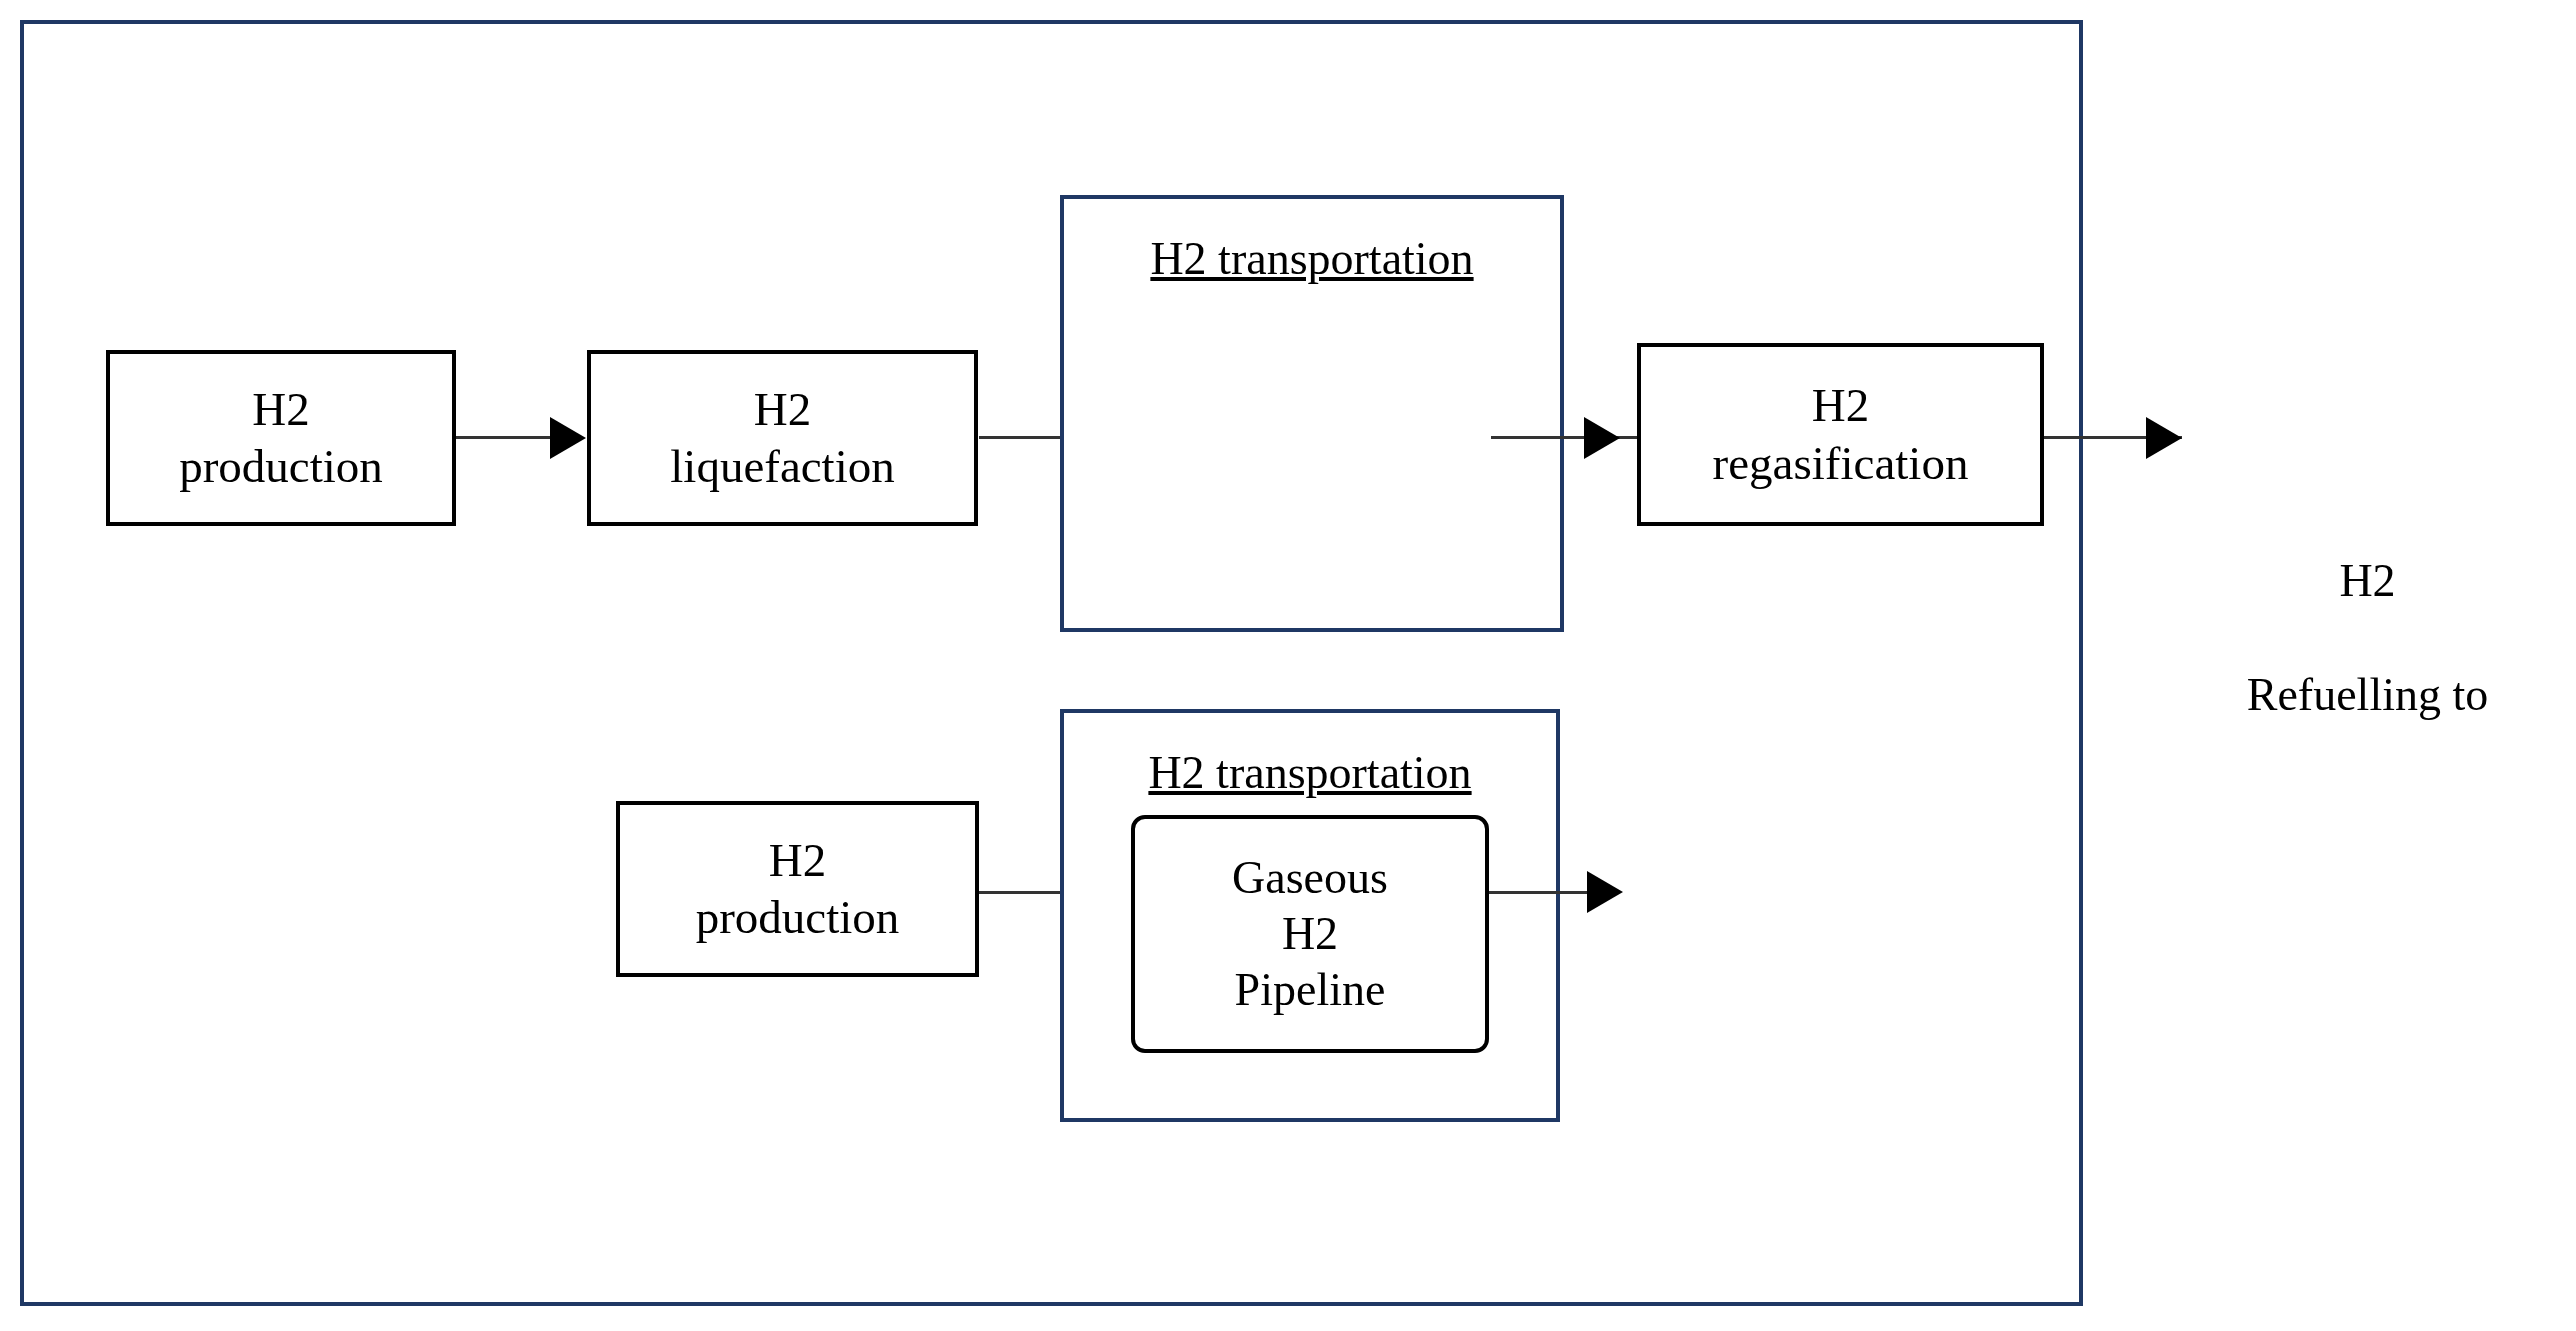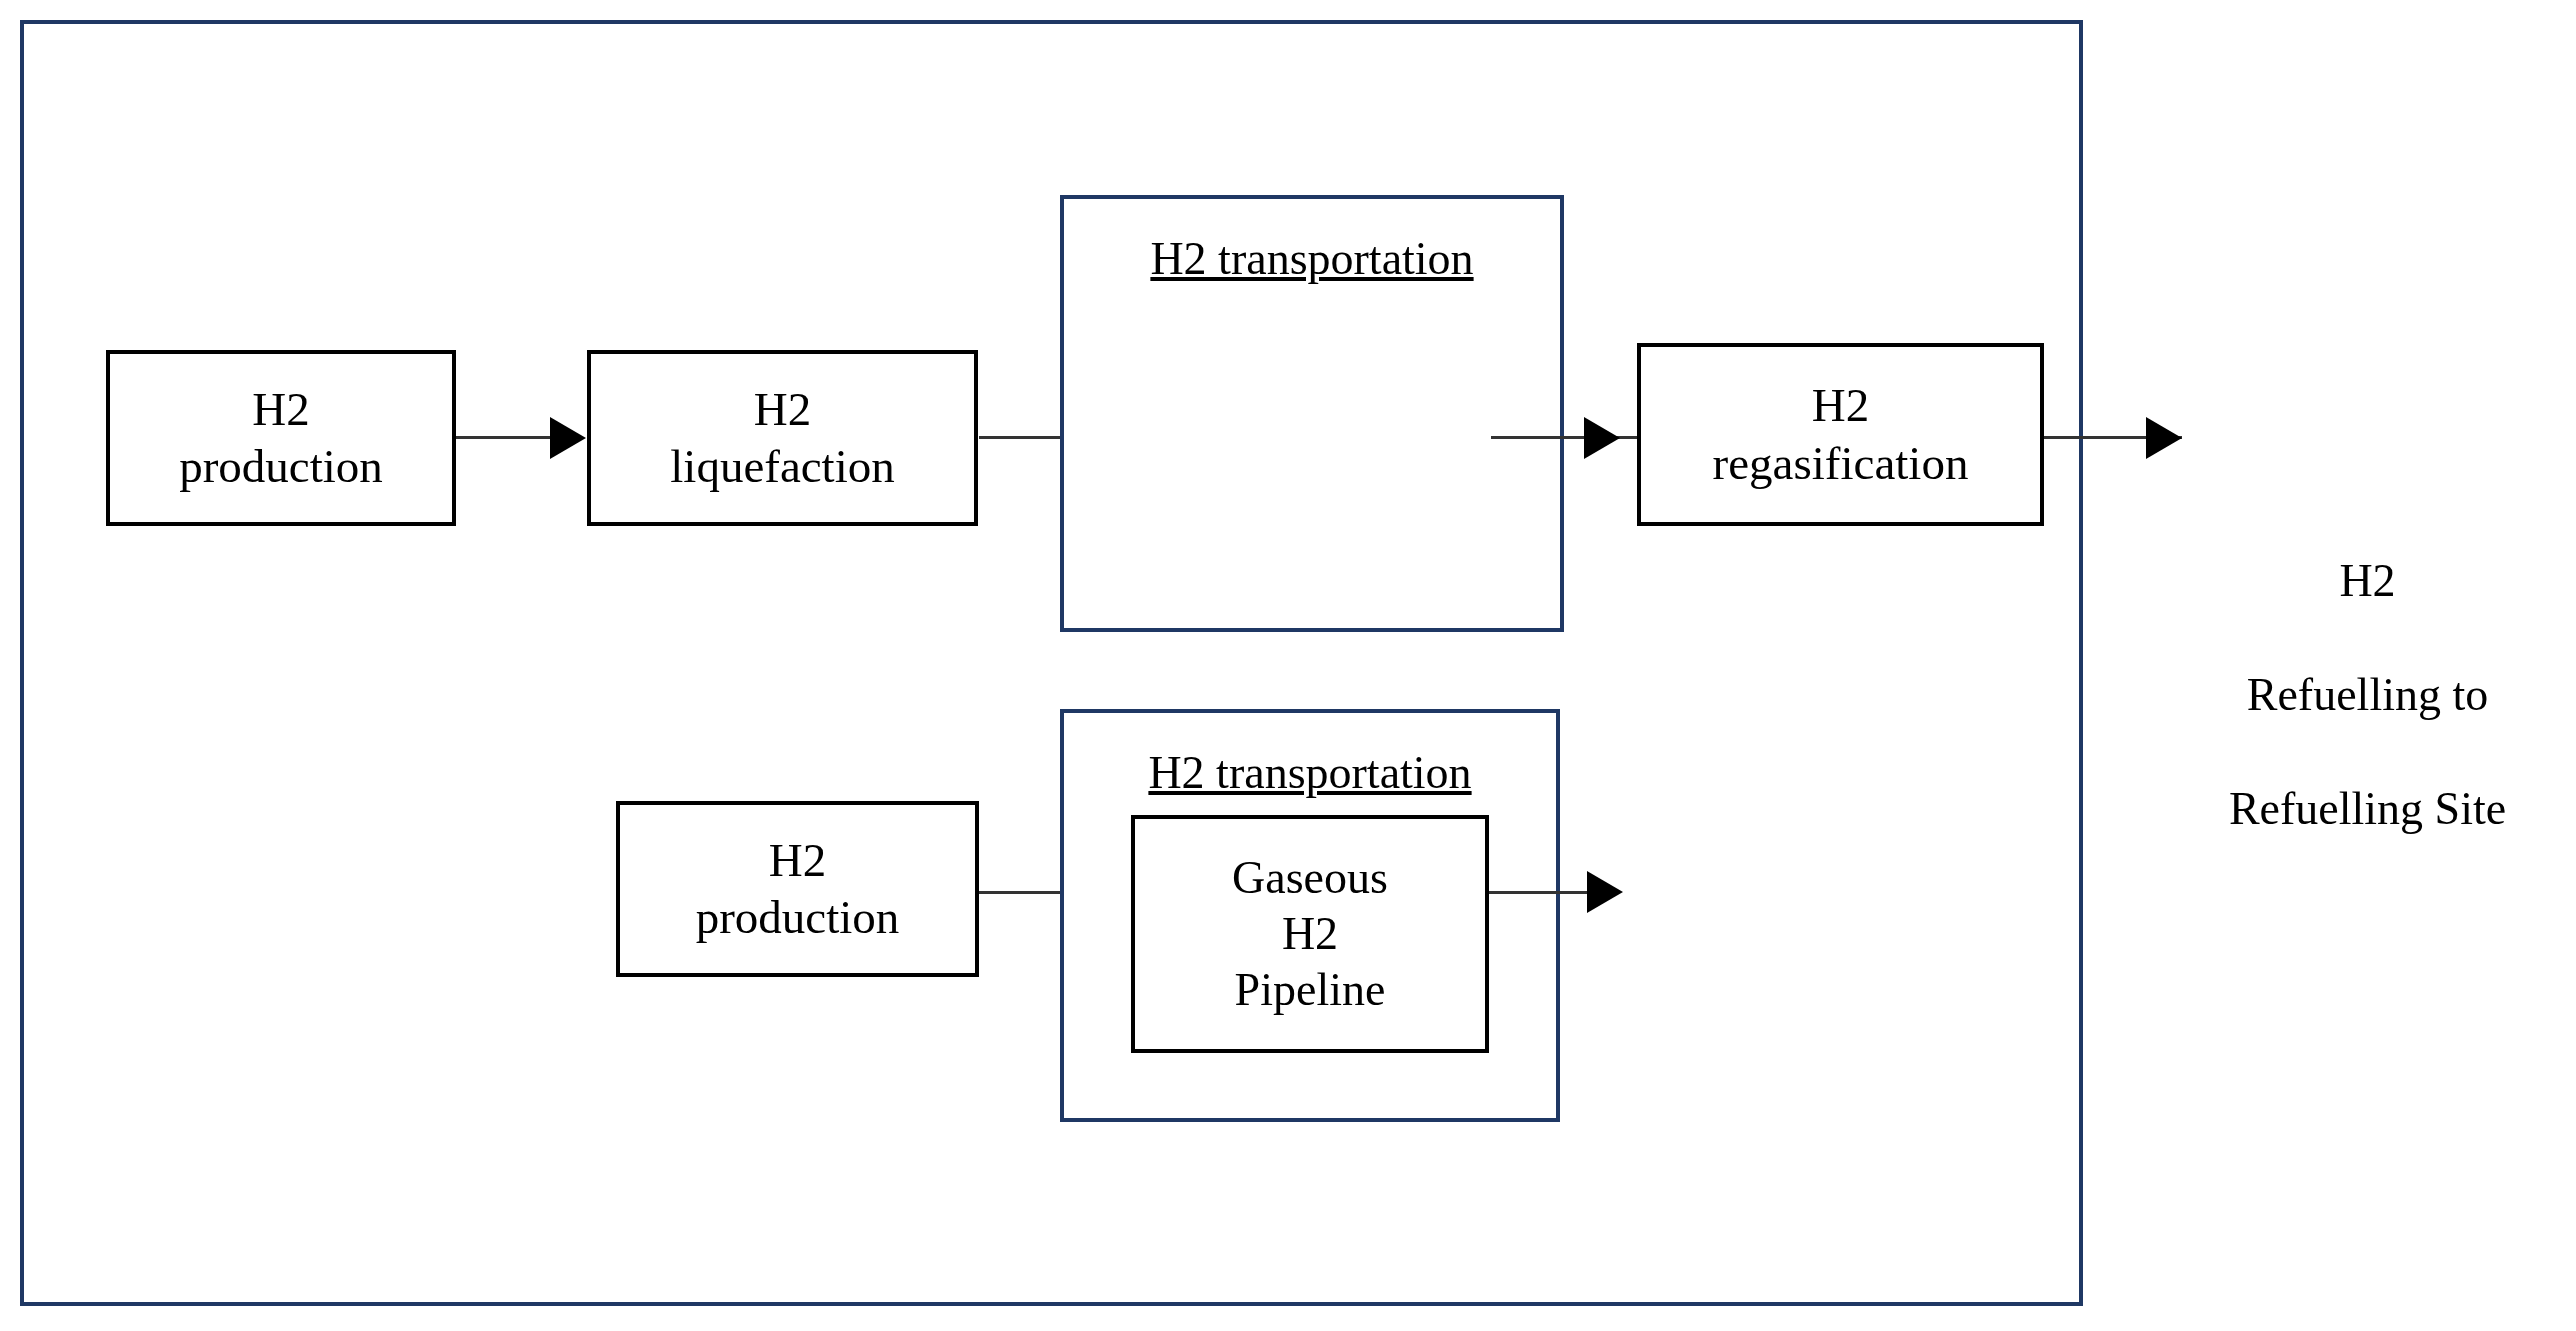--- a/index.html
+++ b/index.html
@@ -127,27 +127,26 @@
     <span class="label"><span>H2</span><br><span>production</span></span>
   </div>
 
   <div class="conn-line" style="left:979px; top:891px; width:111px;"></div>
   <div class="arrow-head" style="left:1087px; top:871px;"></div>
 
   <div class="group-box" style="left:1060px; top:709px; width:500px; height:413px;">
     <div class="group-title fs-56" style="top:33px;">H2 transportation</div>
   </div>
 
-  <div class="proc-box fs-56" style="left:1131px; top:815px; width:358px; height:238px;">
+  <div class="proc-box fs-56" style="left:1131px; top:815px; width:358px; height:238px;border-radius:14px;">
     <span class="label"><span>Gaseous</span><br><span>H2</span><br><span>Pipeline</span></span>
   </div>
 
   <div class="conn-line" style="left:1489px; top:891px; width:118px;"></div>
   <div class="arrow-head" style="left:1587px; top:871px;"></div>
 
   <div id="output-caption" class="fs-56" style="left:2164px; top:495px; width:407px;">
     <span>H2</span><br>
     <span>Refuelling to</span><br>
-    <span>Refuelling Site</span>
   </div>
 
 </div>
 
 
 </body></html>

